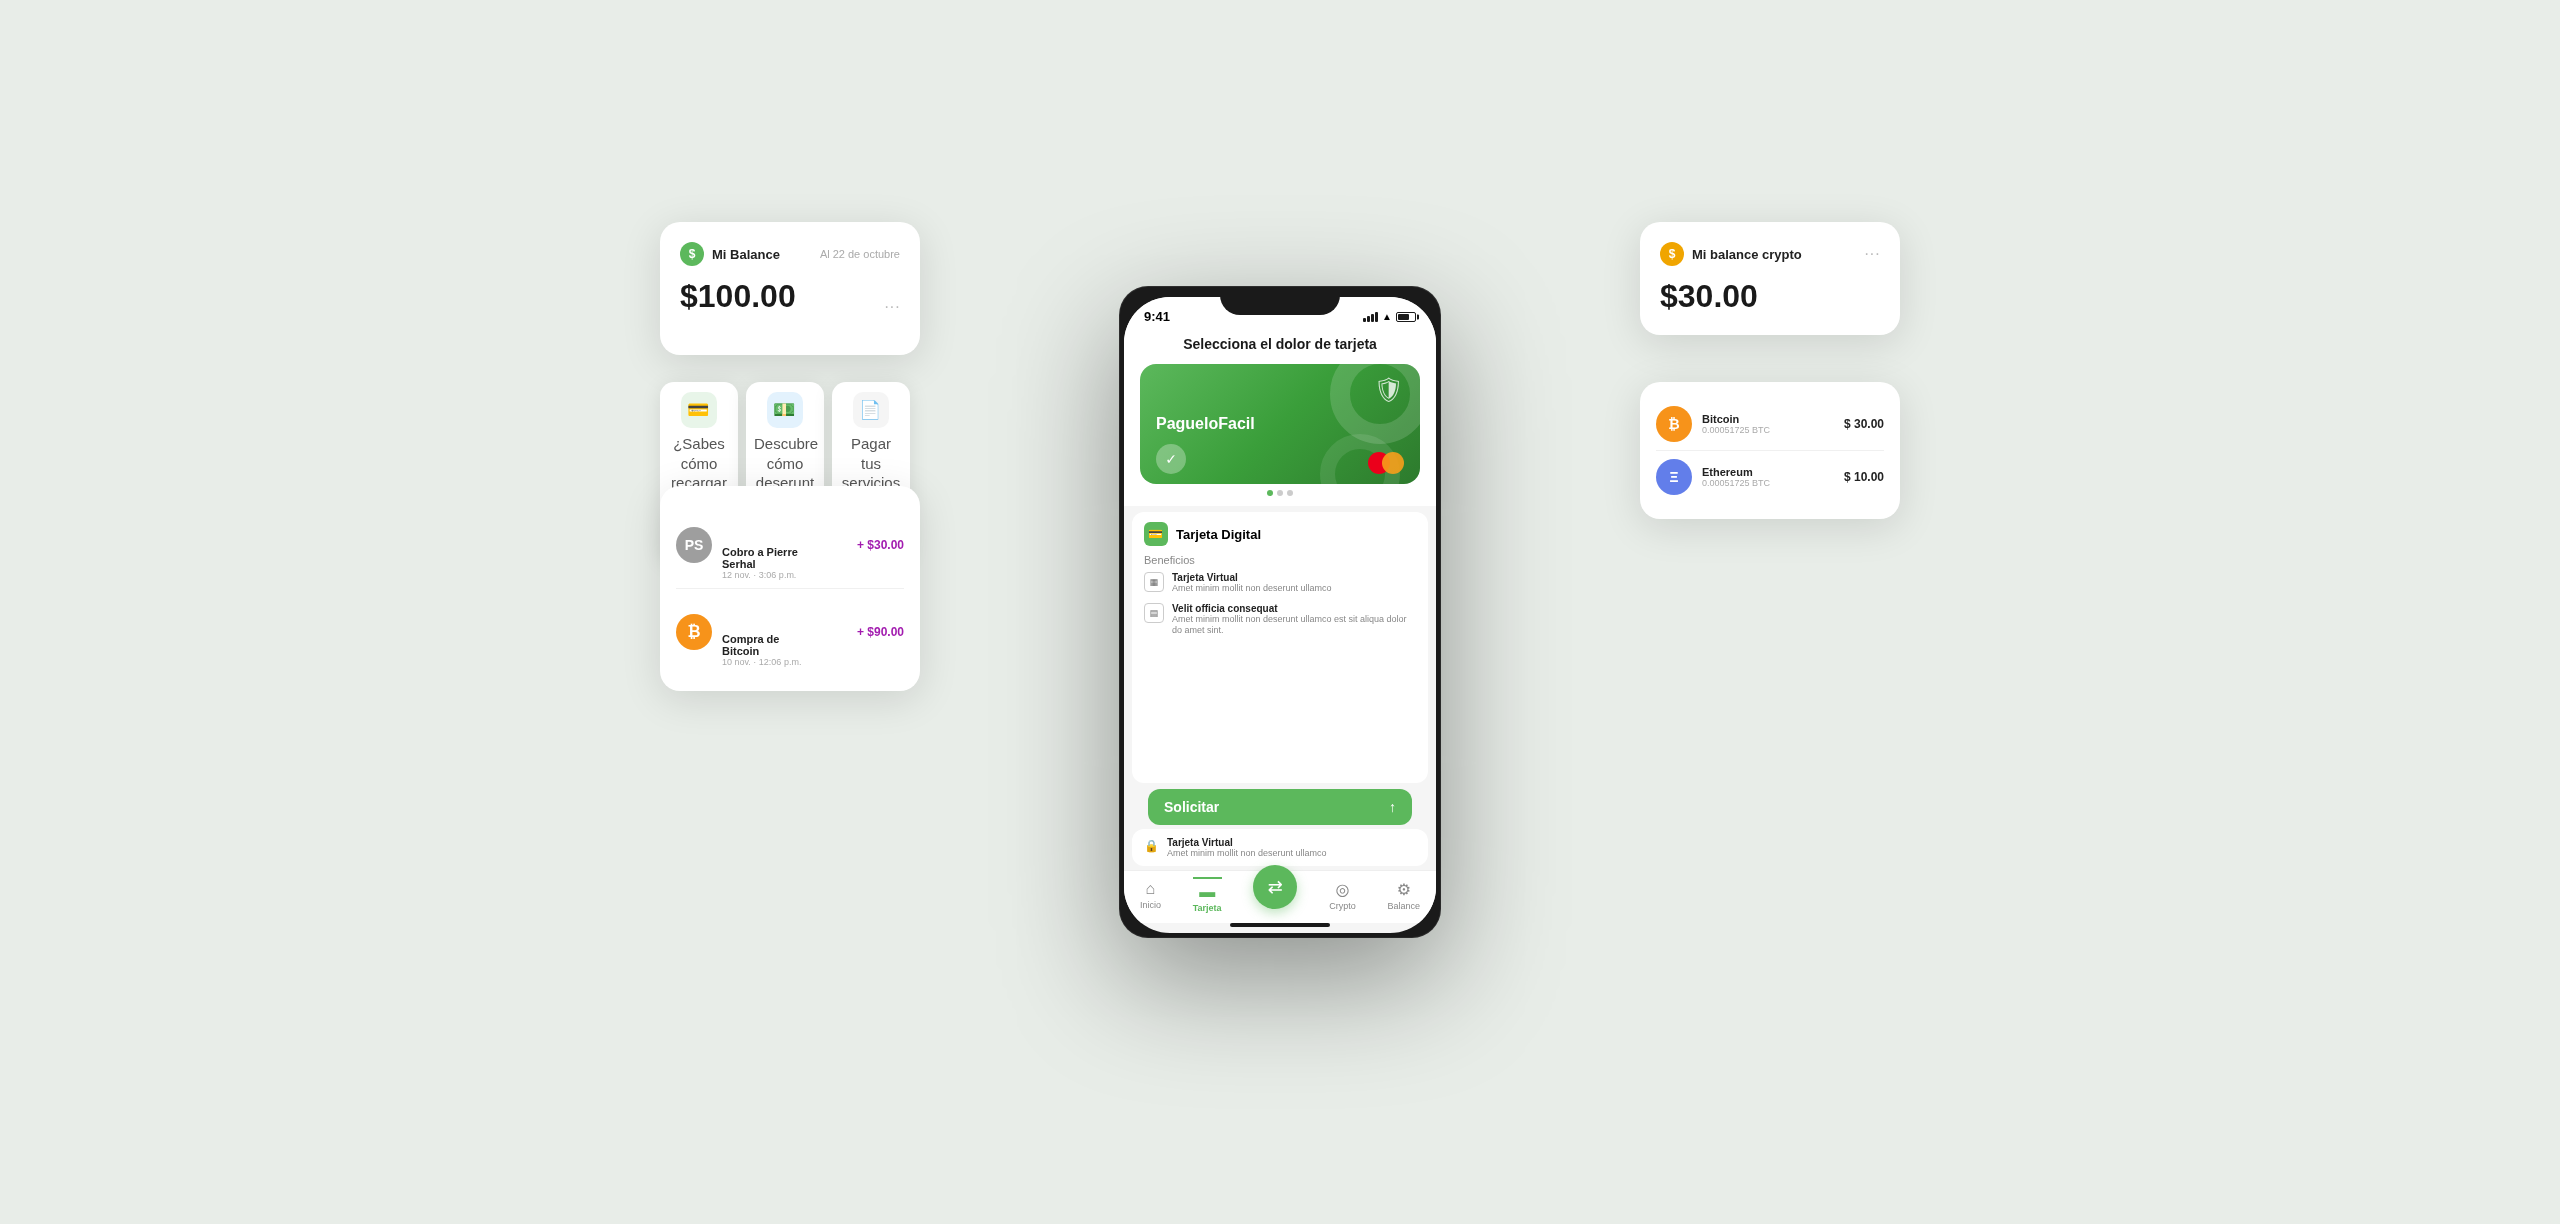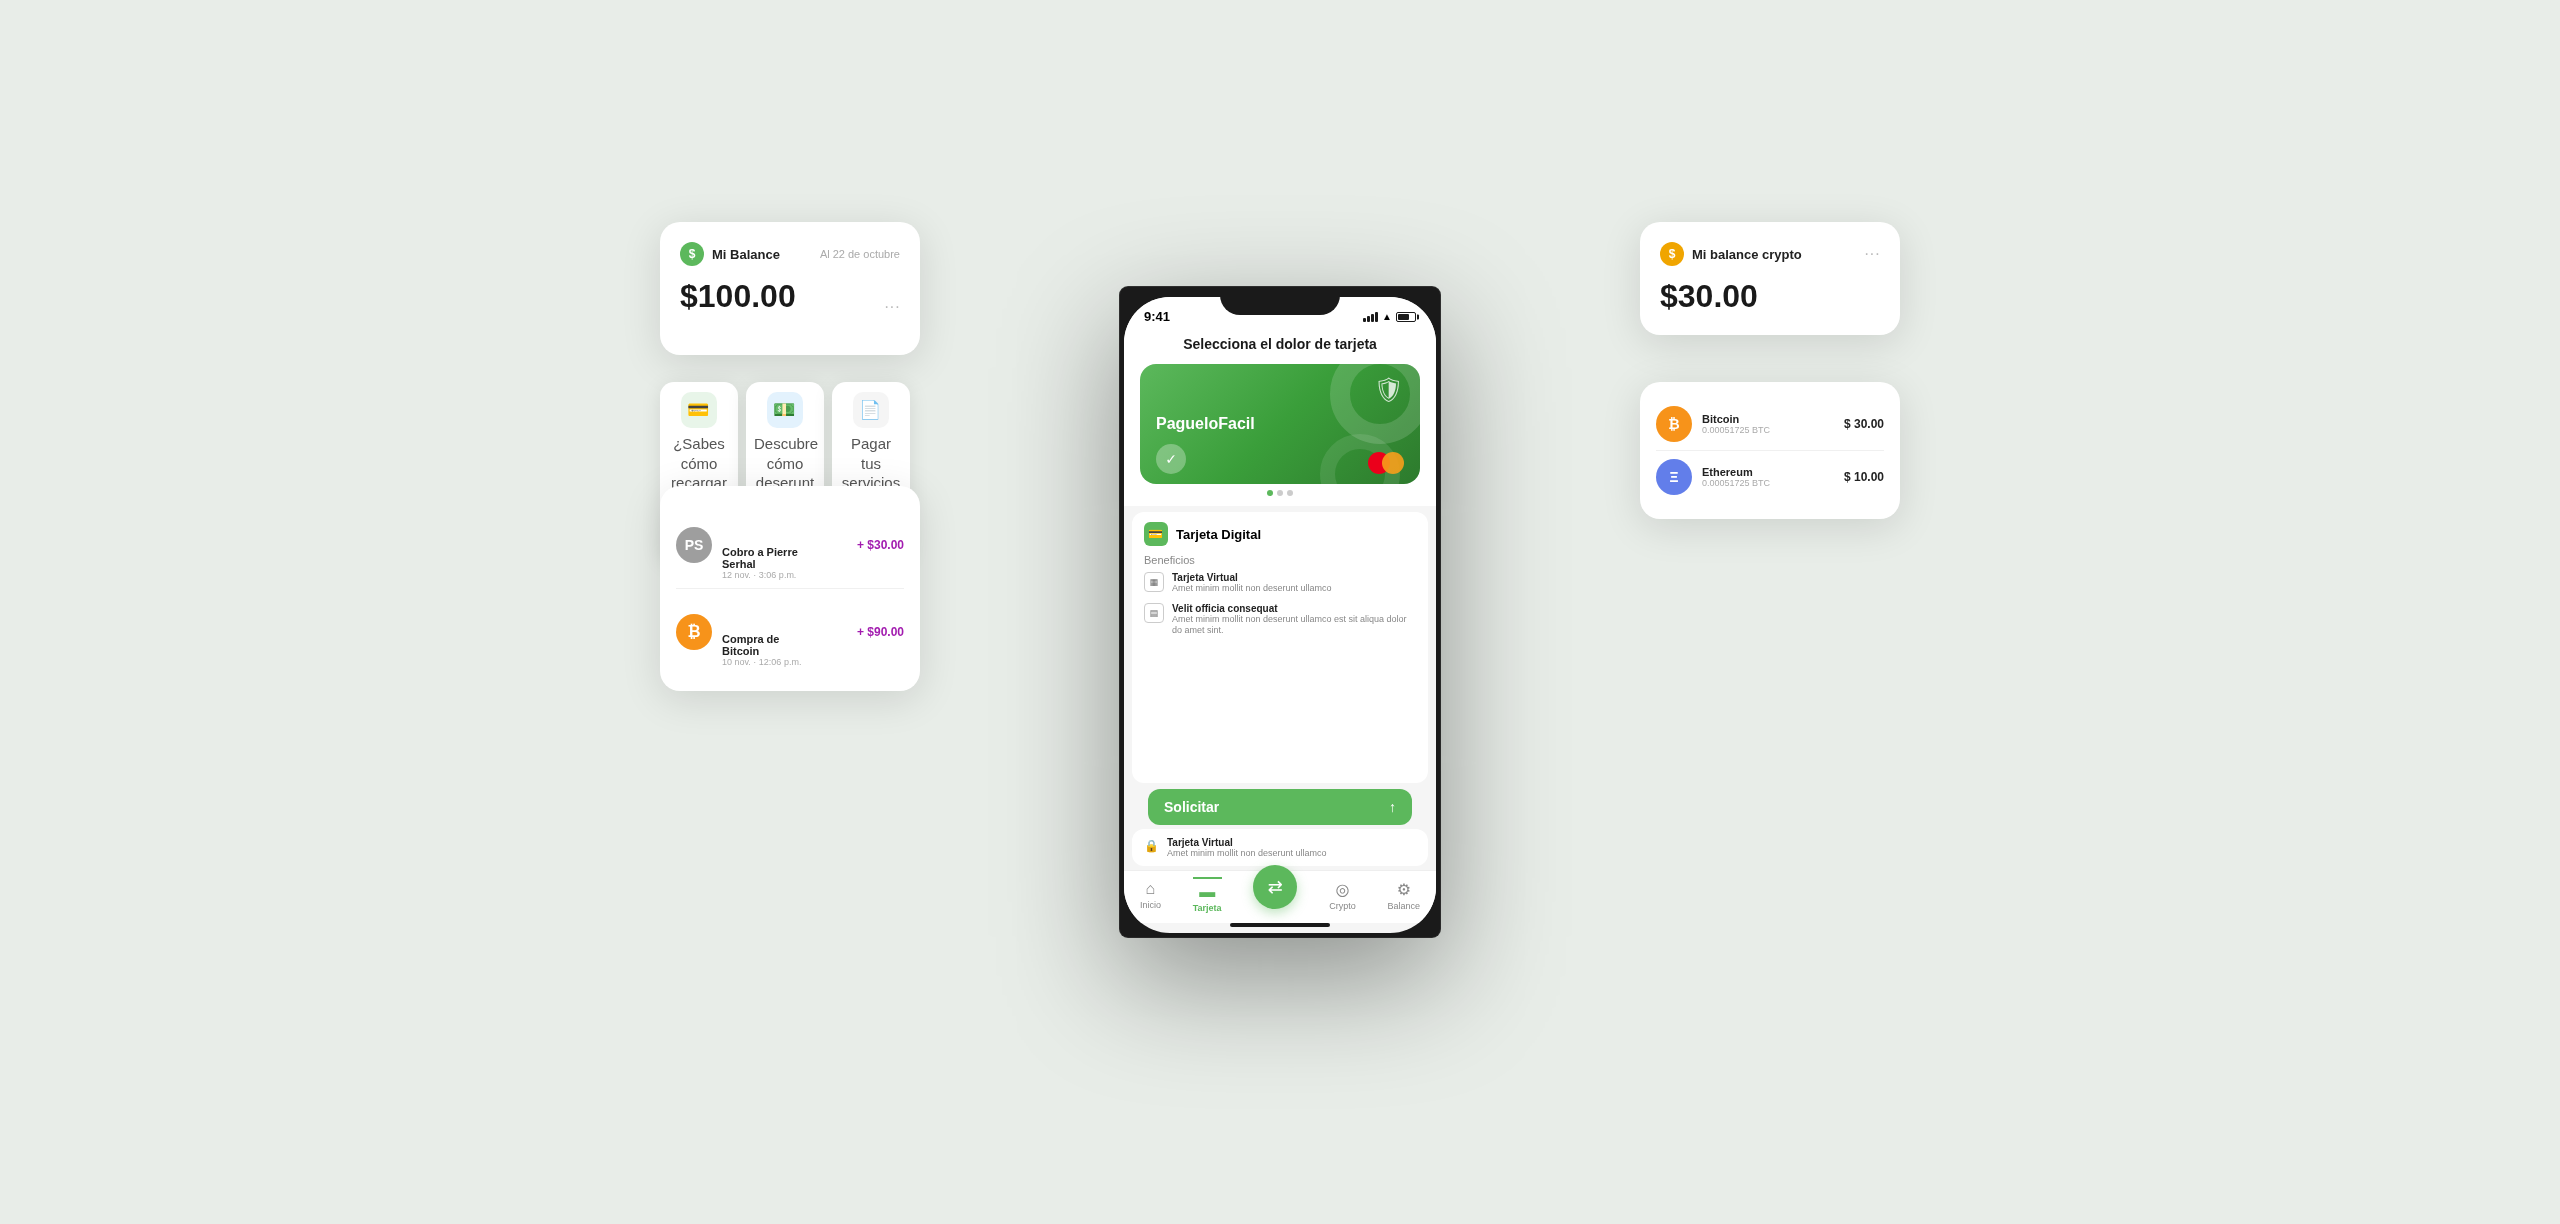--- a/index.html
+++ b/index.html
@@ -22,21 +22,21 @@
 
     
     .phone {
       position: absolute;
       left: 50%;
       top: 50%;
       transform: translate(-50%, -50%);
       width: 320px;
       height: 650px;
       background: #1a1a1a;
-      border-radius: 8px;
+      border-radius: 28px;
       box-shadow: 0 40px 120px rgba(0,0,0,0.4), 0 0 0 1px #333;
       z-index: 10;
       overflow: hidden;
       display: flex;
       flex-direction: column;
     }
 
     .phone-notch {
       position: absolute;
       top: 0;

